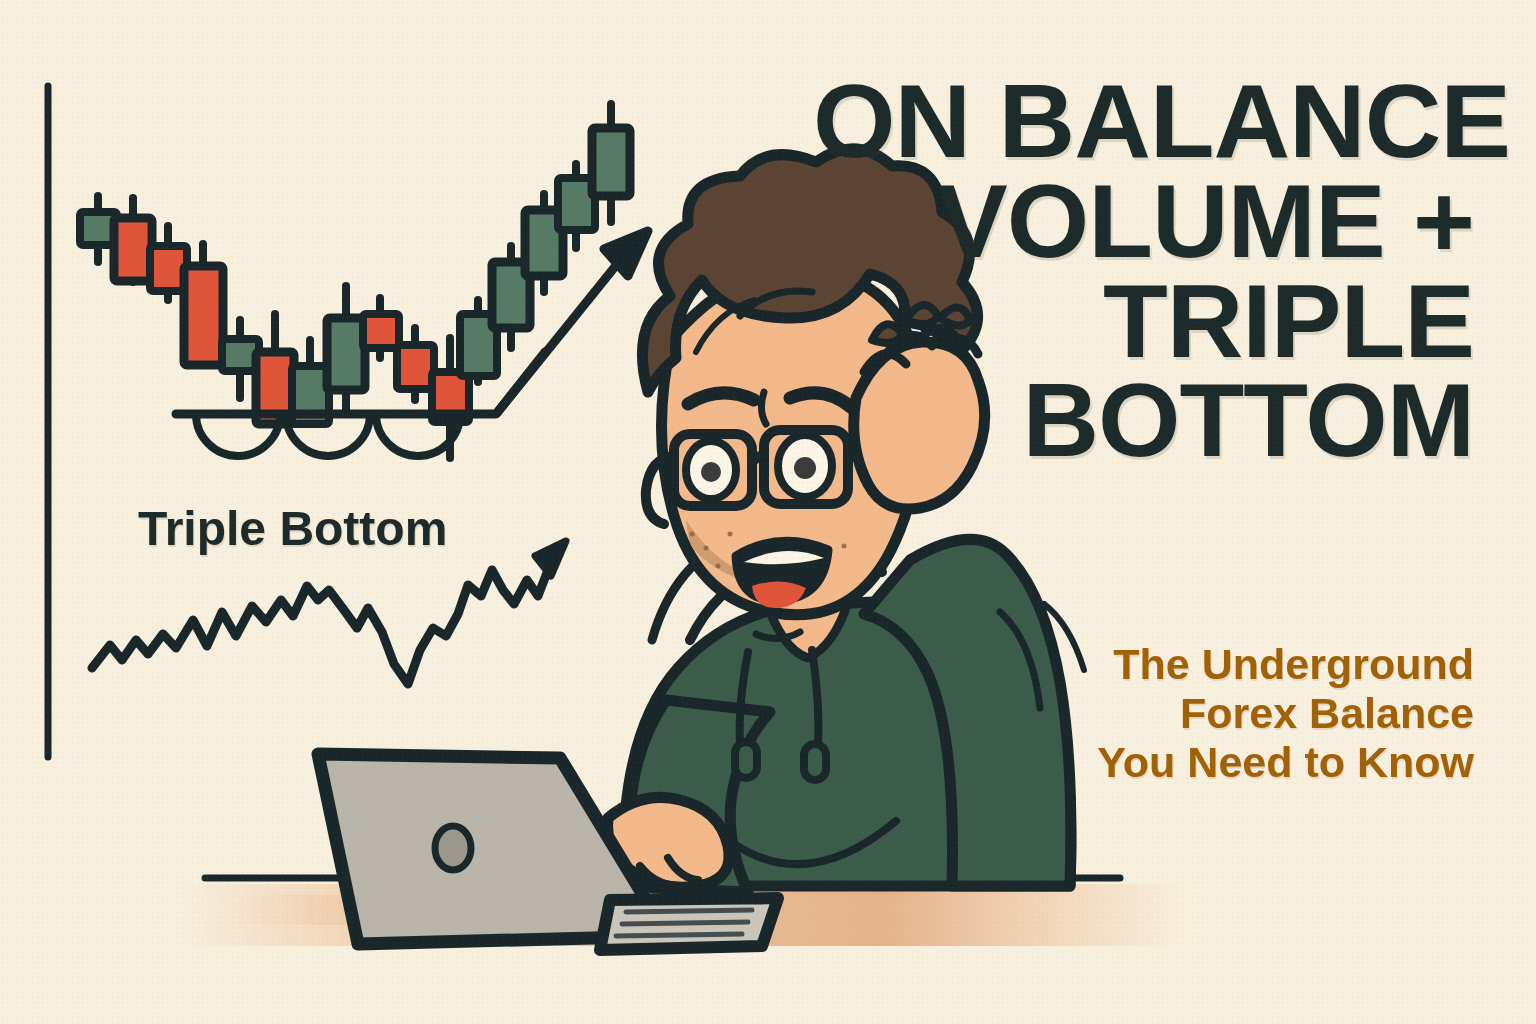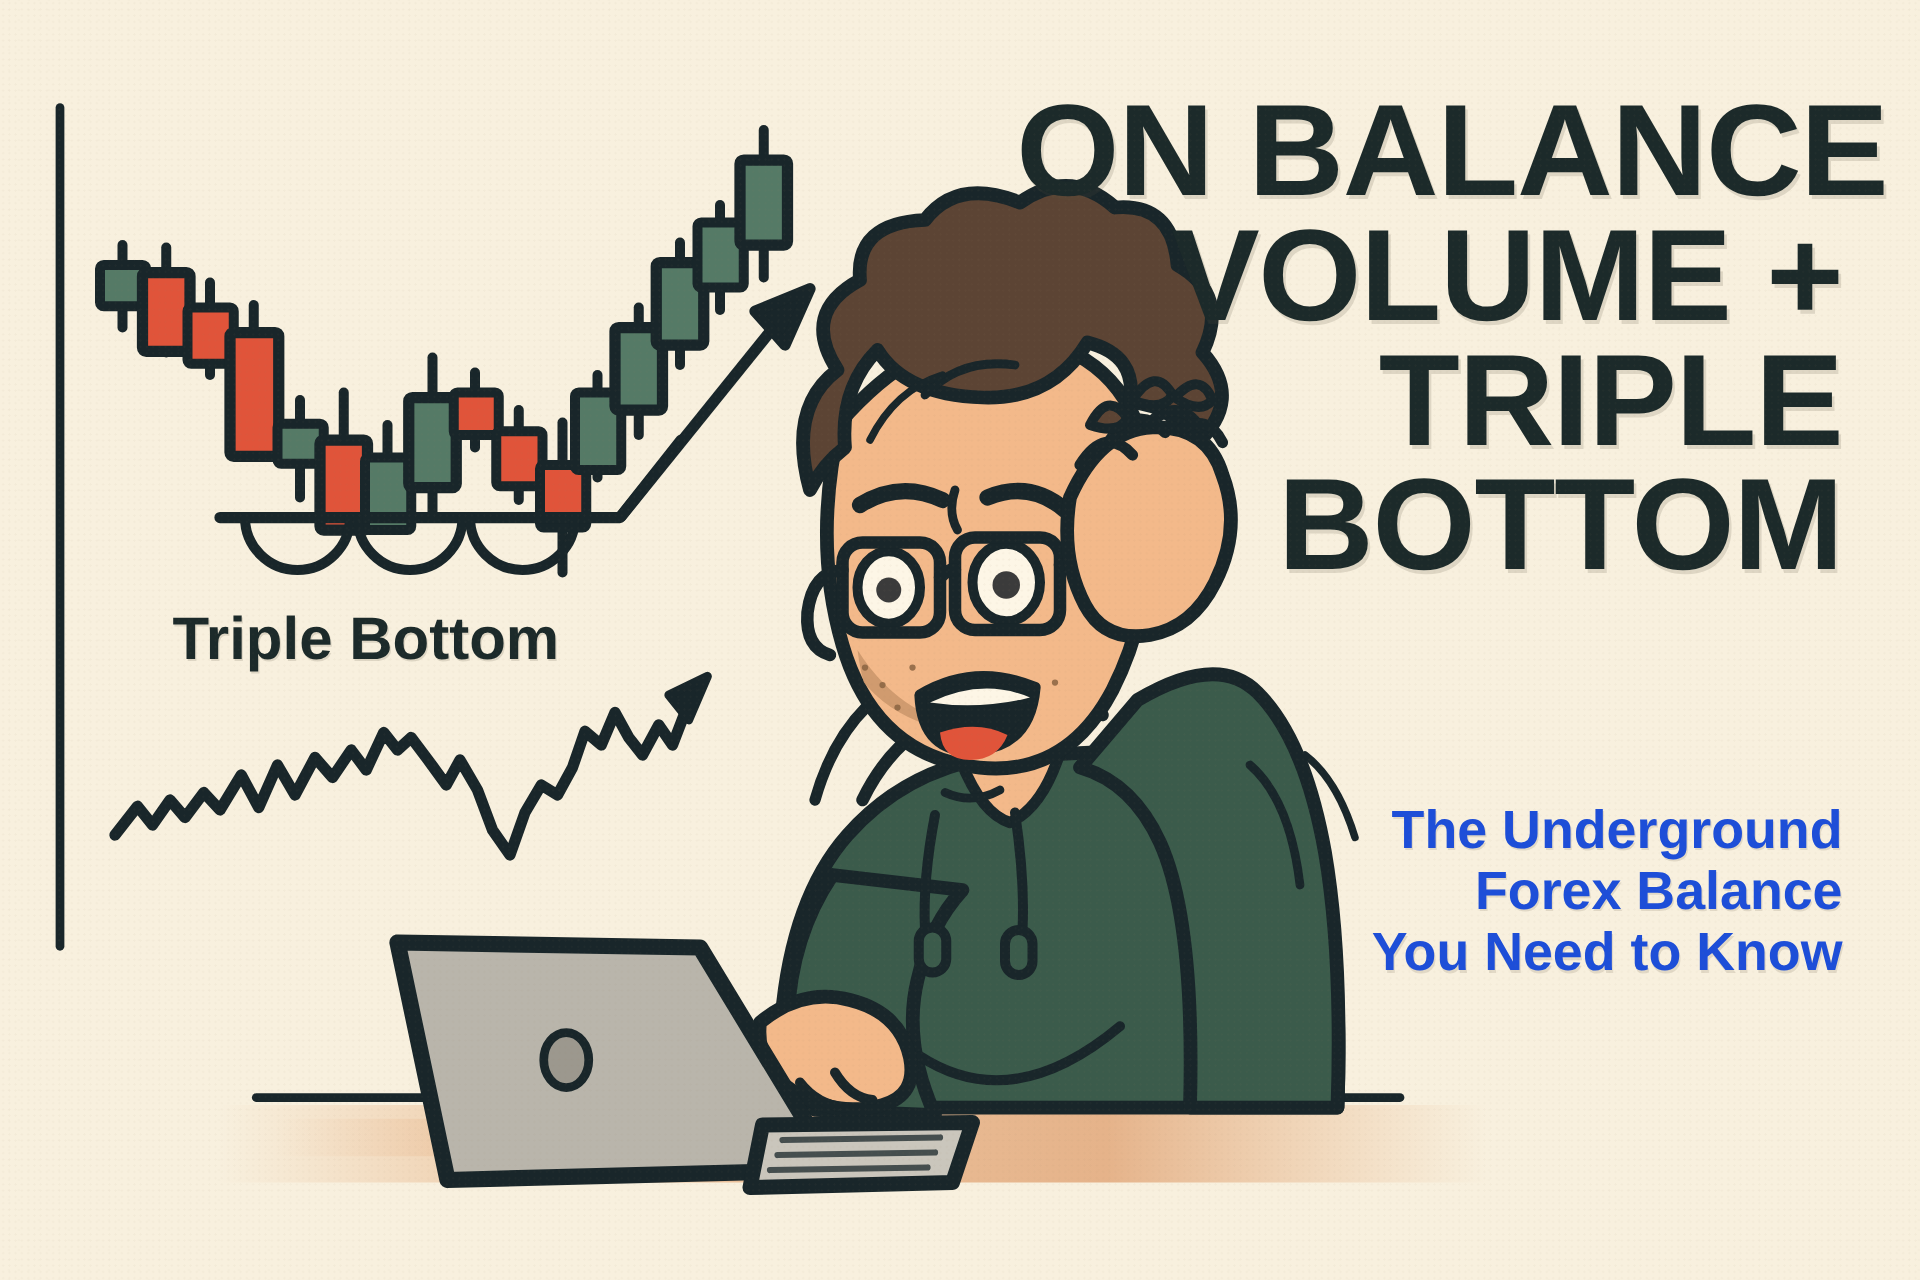--- a/index.html
+++ b/index.html
@@ -30,37 +30,37 @@
     letter-spacing:-1px;
     text-align:right;
     transform:scaleX(1.02);
     transform-origin:right top;
     text-shadow:2px 3px 0 rgba(90,80,60,.16);
   }
   #title .tline{display:block;white-space:nowrap;}
 
   #subtitle{
     position:absolute;left:1000px;top:640px;width:474px;
-    color:#1d4ed8;
+    color:#a16207;
     font-family:"Liberation Sans Narrow","Liberation Sans",sans-serif;
     font-weight:bold;
     font-size:43px;line-height:1.14;
     text-align:right;
     text-shadow:1px 2px 0 rgba(90,80,60,.14);
   }
   #subtitle .sline{display:block;white-space:nowrap;}
 
   .chartlabel{
     position:absolute;color:#1c2a2a;
     font-family:"Liberation Sans Narrow","Liberation Sans",sans-serif;
     font-weight:bold;
     text-shadow:1px 2px 0 rgba(90,80,60,.16);
     white-space:nowrap;
   }
-  #lbl-triple{left:138px;top:484px;font-size:48px;}
+  #lbl-triple{left:138px;top:501px;font-size:48px;}
   #lbl-obv{left:104px;top:673px;font-size:48px;}
 </style>
 </head>
 <body>
 
 <div id="stage">
 
   <svg class="svglayer" viewBox="0 0 1536 1024">
     <defs>
       <linearGradient id="deskShadow" x1="0" y1="0" x2="1" y2="0">

